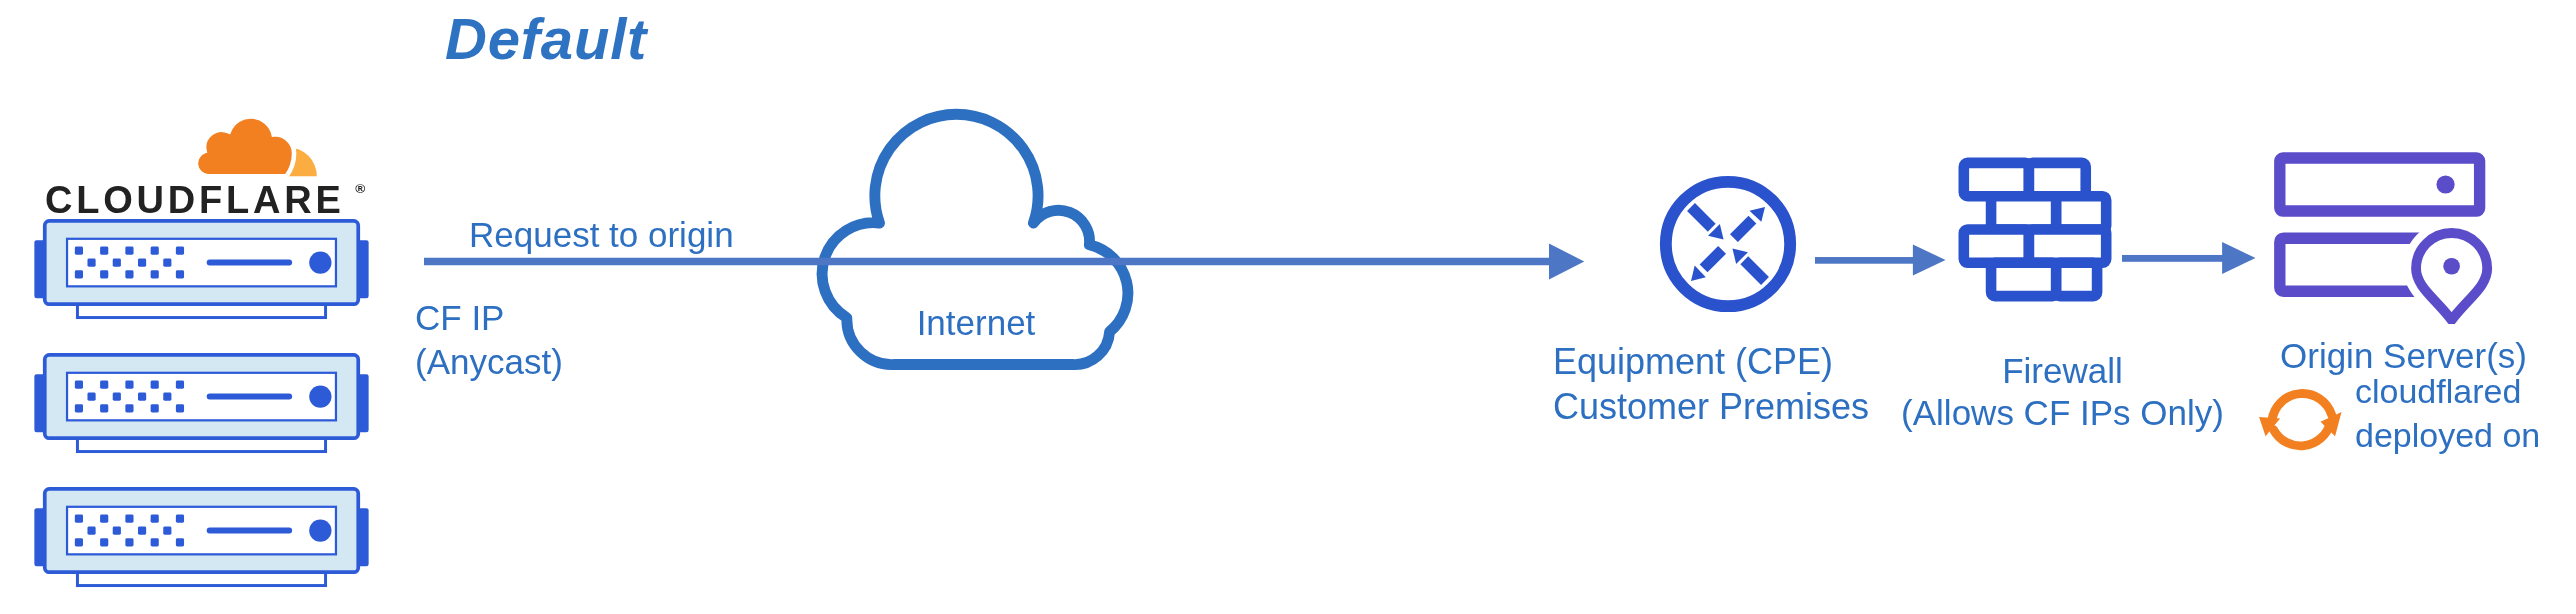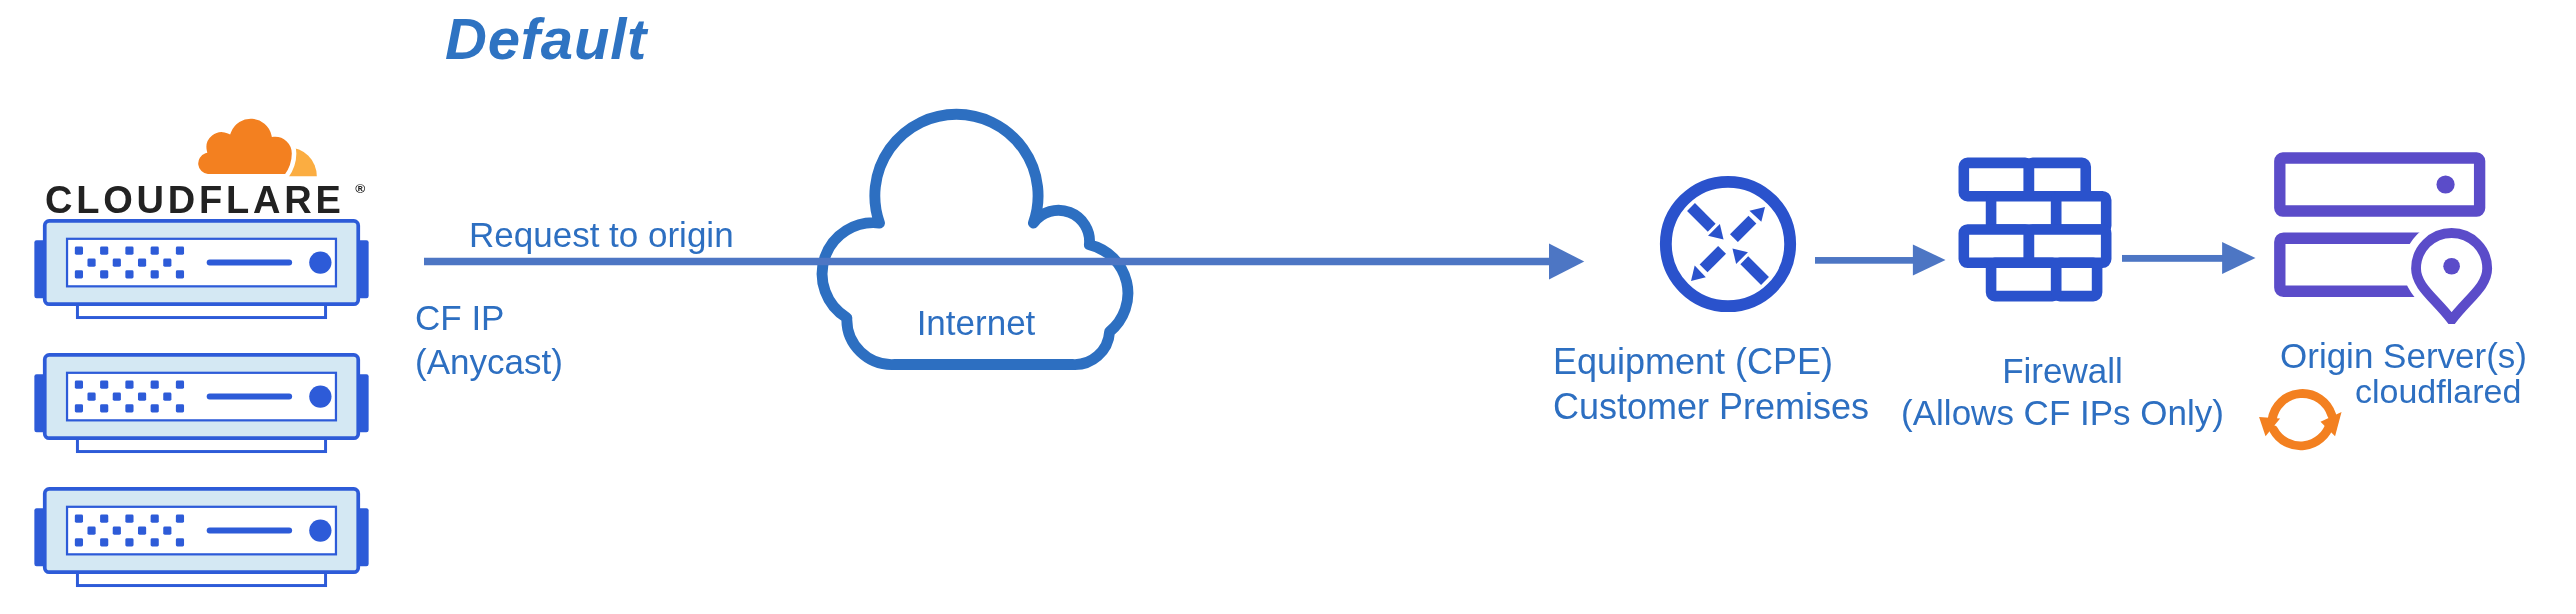--- a/index.html
+++ b/index.html
@@ -152,14 +152,15 @@
 <svg class="abs" style="left:2251px;top:378px" width="97" height="81" viewBox="0 0 120 100">
   <g stroke="var(--cloudflare_orange)" stroke-width="11" fill="none" stroke-linecap="round">
     <path d="M 26 52 A 38 38 0 0 1 100 46"></path>
     <path d="M 98 56 A 38 38 0 0 1 28 64"></path>
   </g>
   <polygon points="10,48 36,50 18,72" fill="var(--cloudflare_orange)"></polygon>
   <polygon points="112,42 86,54 104,72" fill="var(--cloudflare_orange)"></polygon>
 </svg>
 <div class="abs lbl" id="cloudflared-note">
   <div>cloudflared</div>
+  <div>deployed on</div>
 </div>
 
 
 </body></html>

